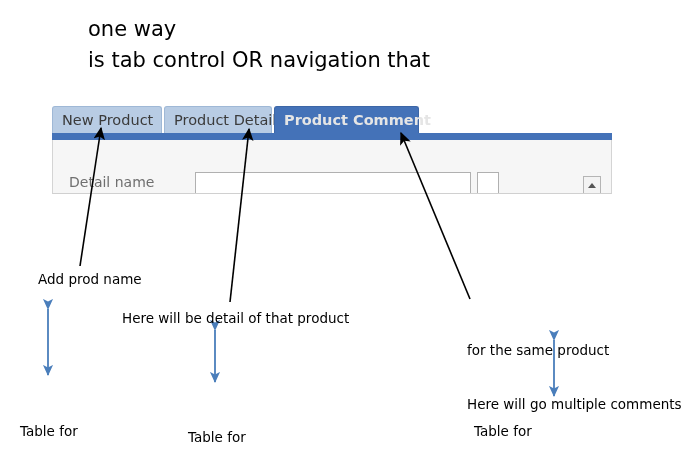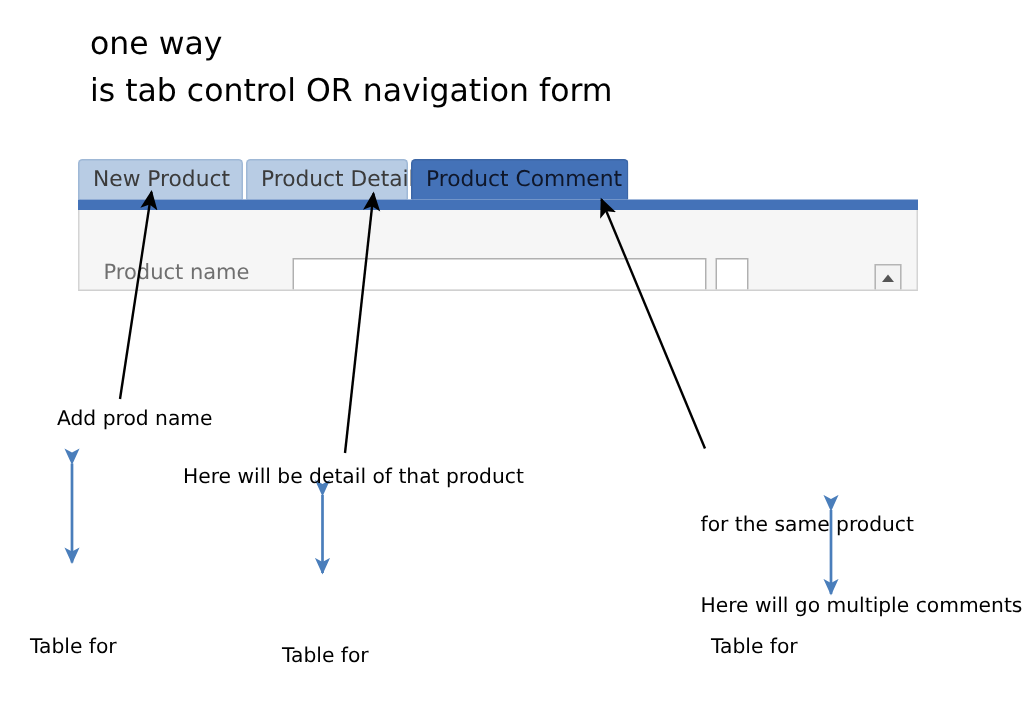--- a/index.html
+++ b/index.html
@@ -23,20 +23,21 @@
   }
 
   
   .heading {
     position: absolute;
     font-size: 21px;
     line-height: 30px;
     color: #000000;
     white-space: nowrap;
     letter-spacing: 0px;
+    margin-left: 28px;
   }
   #heading-line-1 { left: 60px; top: 14px; }
   #heading-line-2 { left: 60px; top: 45px; }
 
   
   #tab-control {
     position: absolute;
     left: 52px;
     top: 106px;
     width: 560px;
@@ -63,21 +64,22 @@
   .tab.inactive {
     background: #b8cce4;
     border: 1px solid #9fb8d6;
     border-bottom: none;
     color: #3b3b3b;
   }
   .tab.active {
     background: #4472b8;
     border: 1px solid #3c66a6;
     border-bottom: none;
-    color: #0f172a;
+    color: #e5e5e5;
+    font-weight: bold;
   }
   #tab-new-product     { left: 0px;   width: 110px; }
   #tab-product-detail  { left: 112px; width: 108px; }
   #tab-product-comment { left: 222px; width: 145px; }
 
   
   #tab-underline {
     position: absolute;
     left: 0;
     top: 27px;
@@ -184,34 +186,34 @@
   #caption-product-name    { left: 20px;  top: 386px; }
   #caption-product-detail  { left: 188px; top: 392px; }
   #caption-multi-comments  { left: 474px; top: 386px; }
 </style>
 </head>
 <body>
 
 <div id="canvas">
 
   <div class="heading" id="heading-line-1">one way</div>
-  <div class="heading" id="heading-line-2">is tab control OR navigation form</div>
+  <div class="heading" id="heading-line-2">is tab control OR navigation that</div>
 
   <div id="tab-control">
 
     <div class="tab-strip">
       <div class="tab inactive" id="tab-new-product">New Product</div>
       <div class="tab inactive" id="tab-product-detail">Product Detail</div>
       <div class="tab active" id="tab-product-comment">Product Comment</div>
     </div>
 
     <div id="tab-underline"></div>
 
     <div id="form-panel">
-      <div id="form-label">Product name</div>
+      <div id="form-label">Detail name</div>
       <div id="form-textbox"></div>
       <div id="form-smallbox"></div>
 
       <div id="form-scrollbar"></div>
 
       <div id="scroll-up-button">
         <span class="glyph"></span>
       </div>
     </div>
   </div>

